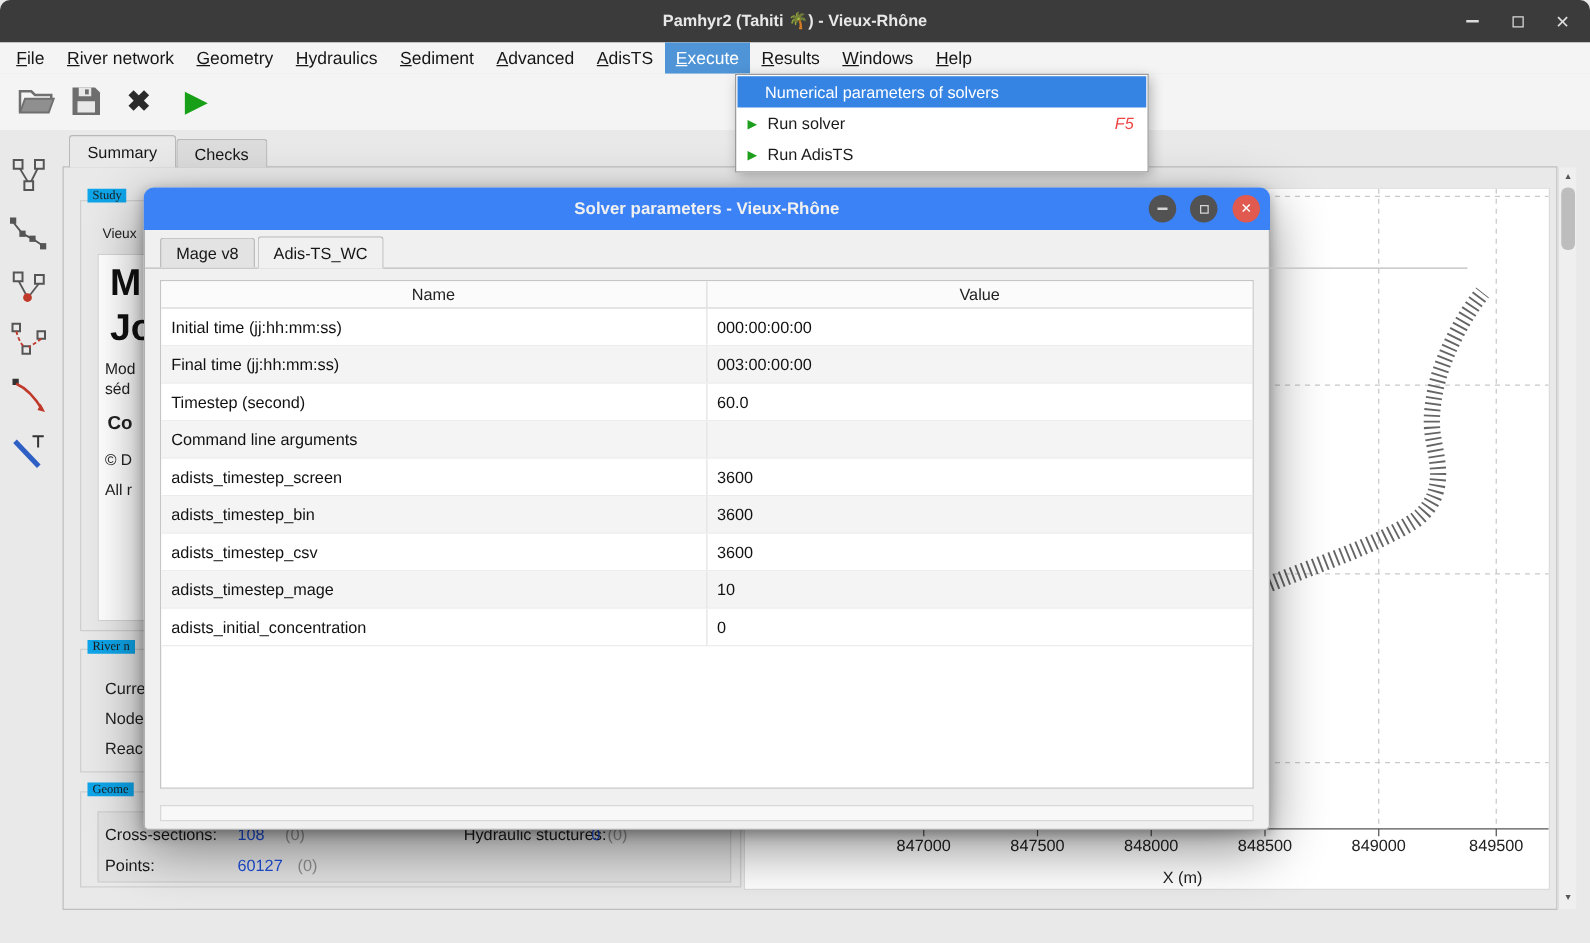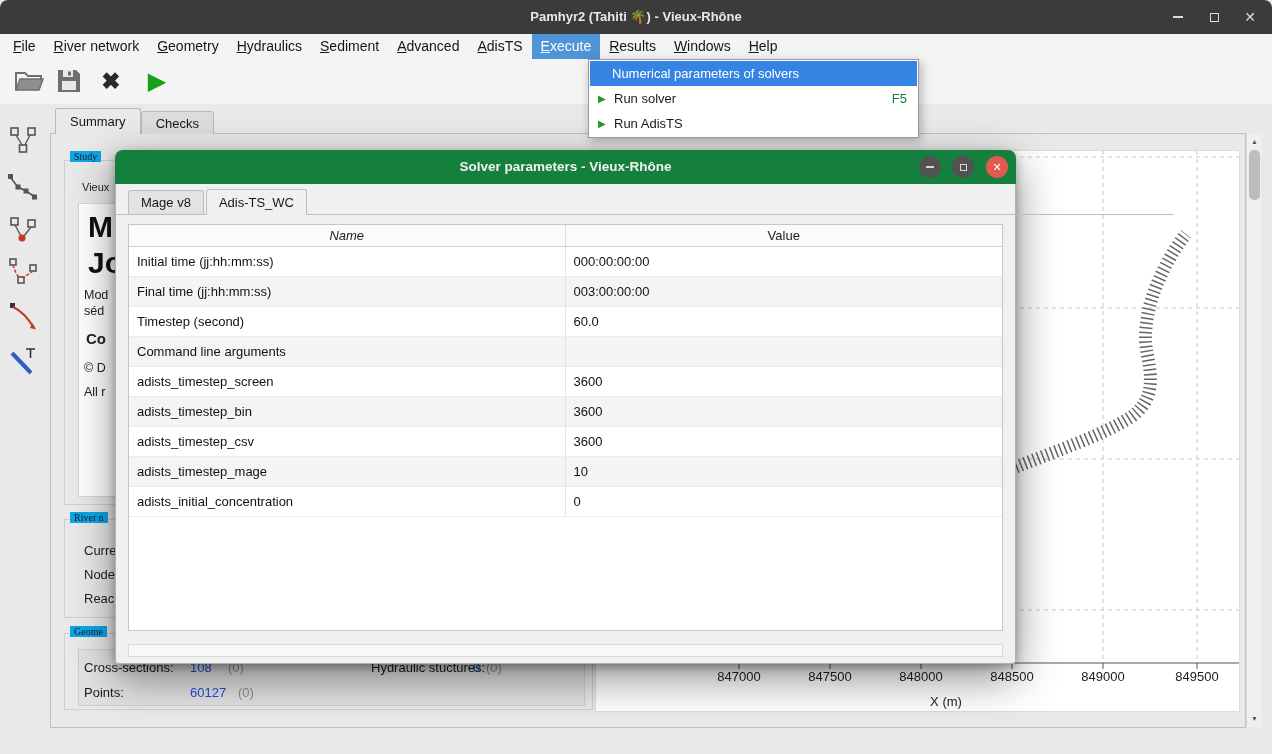--- a/index.html
+++ b/index.html
@@ -48,21 +48,21 @@
   
   .dropdown {
     position:absolute; left:588px; top:59px; width:331px; background:#ffffff;
     border:1px solid #9a9a9a; padding:1px; z-index:40;
     box-shadow:2px 3px 10px rgba(0,0,0,.28);
   }
   .dd-item { height:25px; display:flex; align-items:center; font-size:13px; color:#1a1a1a; padding:0 10px 0 8px; }
   .dd-item--selected { background:#3584e4; color:#ffffff; padding-left:22px; }
   .dd-play { width:16px; color:#1d9e1d; font-size:10px; }
   .dd-label { flex:1; }
-  .dd-shortcut { color:#15803d; }
+  .dd-shortcut { color:#ef4444;font-style:italic; }
 
   
   .side-btn { position:absolute; left:6px; width:34px; height:36px; display:flex; align-items:center; justify-content:center; }
 
   
   .main-tabs { position:absolute; left:55px; top:108px; height:26px; display:flex; align-items:flex-end; z-index:3; }
   .main-tab { line-height:23px; padding:0 14px; border:1px solid #b9b9b9; border-radius:3px 3px 0 0; font-size:13px; color:#161616; }
   .main-tab--active { background:#e9e9e9; height:26px; line-height:25px; border-bottom:none; }
   .main-tab--inactive { background:#dcdcdc; height:23px; border-bottom:none; }
 
@@ -106,39 +106,39 @@
 
   
   .scrollbar { position:absolute; left:1246px; top:134px; width:15px; height:593px; background:#efefef; border-left:1px solid #d8d8d8; z-index:2; }
   .scroll-arrow { position:absolute; left:0; width:15px; height:14px; text-align:center; font-size:7px; color:#555; line-height:14px; }
   .scroll-up { top:1px; } .scroll-down { bottom:1px; }
   .scroll-thumb { position:absolute; left:2px; top:16px; width:11px; height:50px; background:#bdbdbd; border-radius:5px; }
 
   
   .dialog { position:absolute; left:115px; top:150px; width:901px; height:514px; z-index:20;
             box-shadow:0 14px 44px rgba(0,0,0,.45), 0 3px 10px rgba(0,0,0,.3); border-radius:8px 8px 4px 4px; }
-  .dlg-titlebar { position:absolute; left:0; top:0; width:901px; height:34px; background:#15803d; border-radius:8px 8px 0 0; }
+  .dlg-titlebar { position:absolute; left:0; top:0; width:901px; height:34px; background:#3b82f6; border-radius:8px 8px 0 0; }
   .dlg-title { position:absolute; left:0; right:0; top:0; height:34px; line-height:34px; text-align:center; color:#f0f0f0; font-size:13.5px; font-weight:bold; }
   .dlg-btn { position:absolute; top:6px; width:22px; height:22px; border-radius:50%; display:flex; align-items:center; justify-content:center; }
   .dlg-btn-min { left:804px; background:#525252; }
   .dlg-btn-max { left:837px; background:#525252; }
   .dlg-btn-close { left:871px; background:#e05a50; }
   .dlg-minbar { width:8px; height:2px; background:#d6d6d6; }
   .dlg-maxbox { width:7px; height:7px; border:1px solid #d6d6d6; }
   .dlg-closeglyph { color:#ffffff; font-size:11px; line-height:1; }
   .dlg-body { position:absolute; left:0; top:34px; width:901px; height:480px; background:#f0f0f0; border:1px solid #b0b0b0; border-top:none; border-radius:0 0 4px 4px; }
   .dlg-tabbar { position:absolute; left:1px; top:36px; width:1058px; height:29px; border-bottom:1px solid #bdbdbd; padding-left:12px; display:flex; align-items:flex-end; }
   .dlg-tab { line-height:24px; padding:0 12px; font-size:13px; border:1px solid #bdbdbd; border-bottom:none; border-radius:3px 3px 0 0; background:#e3e3e3; margin-right:2px; color:#161616; }
   .dlg-tab--active { background:#f0f0f0; height:26px; line-height:26px; margin-bottom:-1px; border-bottom:1px solid #f0f0f0; }
   .dlg-tab--inactive { height:24px; }
 
   .dlg-table { position:absolute; left:13px; top:74px; width:875px; height:407px; background:#ffffff; border:1px solid #c6c6c6; overflow:hidden; }
   .thead { display:flex; height:22px; background:#fbfbfb; border-bottom:1px solid #cfcfcf; font-size:13px; color:#222; }
   .th { width:50%; text-align:center; line-height:21px; }
-  .th-name { border-right:1px solid #dcdcdc;font-style:italic; }
+  .th-name { border-right:1px solid #dcdcdc; }
   .trow { display:flex; height:30px; line-height:29px; border-bottom:1px solid #ececec; font-size:13px; color:#111; background:#ffffff; }
   .trow:nth-child(even) { background:#f4f4f4; }
   .tcell { width:50%; padding-left:8px; overflow:hidden; white-space:nowrap; }
   .tcell-name { border-right:1px solid #e3e3e3; }
   .dlg-footer { position:absolute; left:13px; top:494px; width:875px; height:13px; background:#f8f8f8; border:1px solid #d8d8d8; }
 </style>
 </head>
 <body>
 
 <div class="titlebar">

